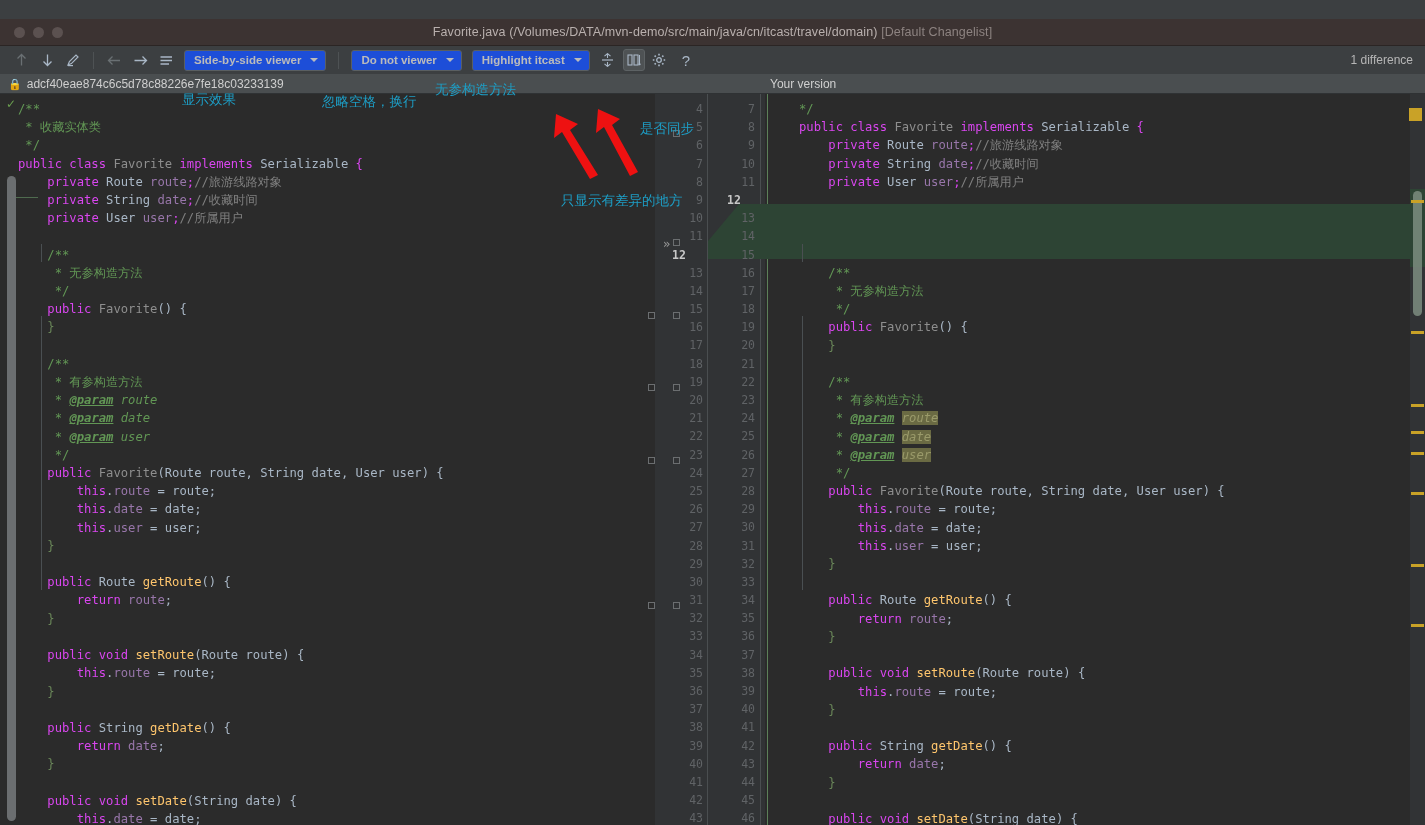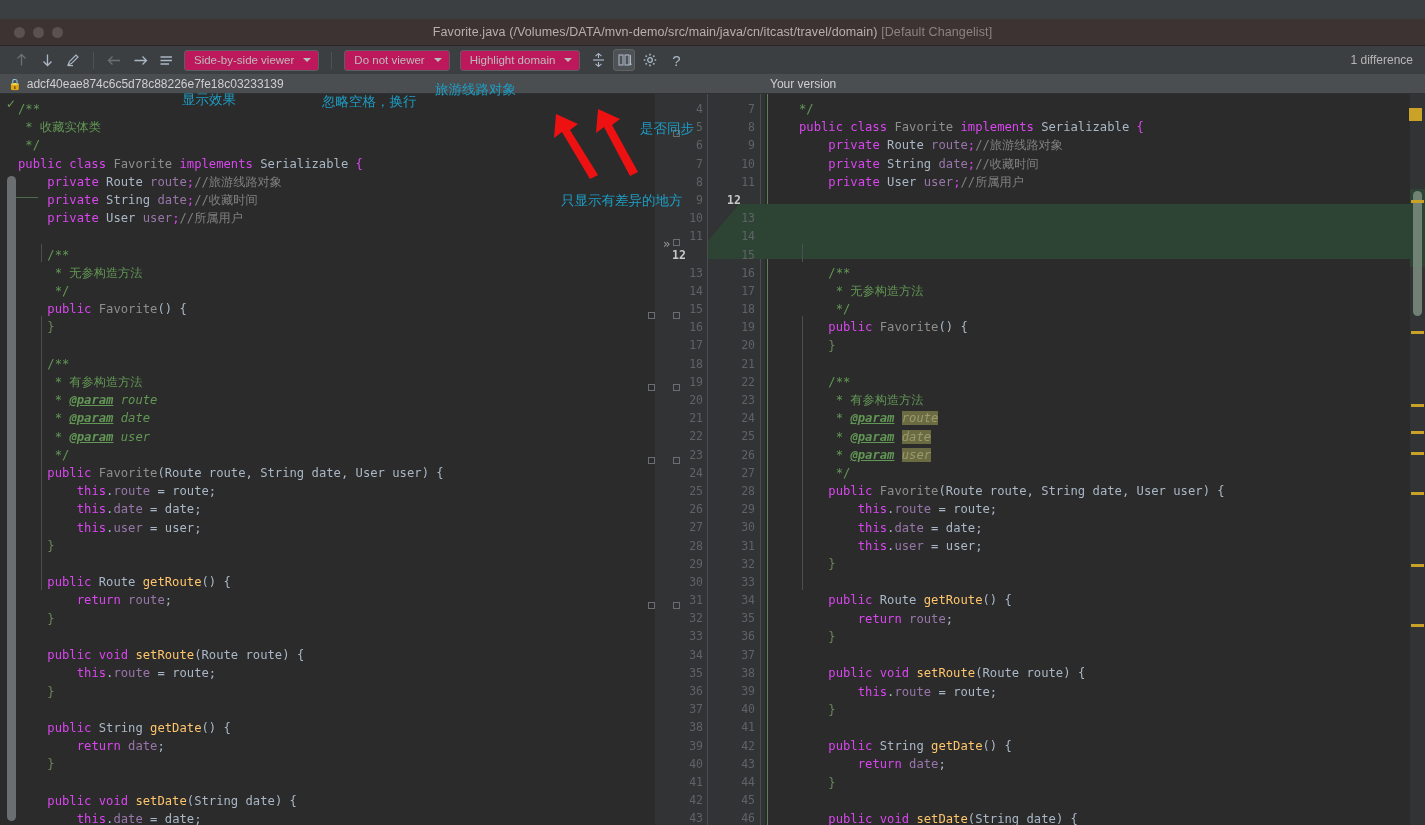--- a/index.html
+++ b/index.html
@@ -36,24 +36,24 @@
   }
   .tbtn {
     width:22px; height:22px; display:flex; align-items:center; justify-content:center;
     color:#a9b7c6; font-size:14px; line-height:1; border-radius:3px; margin:0 2px;
     position:relative;
   }
   .tbtn.dim { color:#5f6568; }
   .tbtn.active { background:#4e5254; border:1px solid #5d6264; }
   .tsep { width:1px; height:17px; background:#4e5254; margin:0 7px; }
   .combo {
-    height:21px; border:1px solid #5a5f61; border-radius:3px; background:#be185d;
+    height:21px; border:1px solid #5a5f61; border-radius:3px; background:#1d4ed8;
     display:flex; align-items:center; padding:0 7px 0 9px; gap:9px;
     color:#bbbbbb; font-size:11.5px; font-family:"Liberation Sans", sans-serif;
-    margin:0 5px; white-space:nowrap;
+    margin:0 5px; white-space:nowrap;font-weight:bold;
   }
   .caret { width:0;height:0;border-left:4px solid transparent;border-right:4px solid transparent;border-top:4px solid #bbbbbb; }
   .diffcount {
     position:absolute; right:12px; top:0; height:28px; display:flex; align-items:center;
     color:#b6b6b6; font-size:12px; font-family:"Liberation Sans", sans-serif;
   }
 
   
   .headstrip {
     position:absolute; left:0; top:55px; width:1425px; height:20px;
@@ -183,21 +183,21 @@
     <div class="combo">
       <span>Side-by-side viewer</span>
       <span class="caret"></span>
     </div>
     <div class="tsep"></div>
     <div class="combo">
       <span>Do not viewer</span>
       <span class="caret"></span>
     </div>
     <div class="combo">
-      <span>Highlight domain</span>
+      <span>Highlight itcast</span>
       <span class="caret"></span>
     </div>
     <div class="tbtn">
       <svg width="15" height="14" viewBox="0 0 15 14">
           <path d="M7.5 1 L7.5 5 M4.5 3.2 L7.5 0.6 L10.5 3.2" stroke="#a9b7c6" stroke-width="1.1" fill="none"></path>
           <path d="M2 7 L13 7" stroke="#a9b7c6" stroke-width="1.2"></path>
           <path d="M7.5 13 L7.5 9 M4.5 10.8 L7.5 13.4 L10.5 10.8" stroke="#a9b7c6" stroke-width="1.1" fill="none"></path>
         </svg>
     </div>
     <div class="tbtn active">
@@ -460,19 +460,19 @@
 
   <svg class="arrow" style="left:540px;top:55px;" width="130" height="110">
     <path d="M50 105 L22 58 L14 64 L16 40 L38 50 L30 56 L58 101 Z" fill="#ee1111"></path>
   </svg>
   <svg class="arrow" style="left:560px;top:52px;" width="130" height="110">
     <path d="M70 105 L44 56 L36 62 L38 38 L60 48 L52 54 L78 101 Z" fill="#ee1111"></path>
   </svg>
 
   <div id="annotations">
       <div class="ann" style="left: 322px; top: 74px;">忽略空格，换行</div>
-      <div class="ann" style="left: 435px; top: 62px;">旅游线路对象</div>
+      <div class="ann" style="left: 435px; top: 62px;">无参构造方法</div>
       <div class="ann" style="left: 182px; top: 72px;">显示效果</div>
       <div class="ann" style="left: 640px; top: 101px;">是否同步</div>
       <div class="ann" style="left: 561px; top: 173px;">只显示有差异的地方</div>
     </div>
 
 </div>
 
 </body></html>

